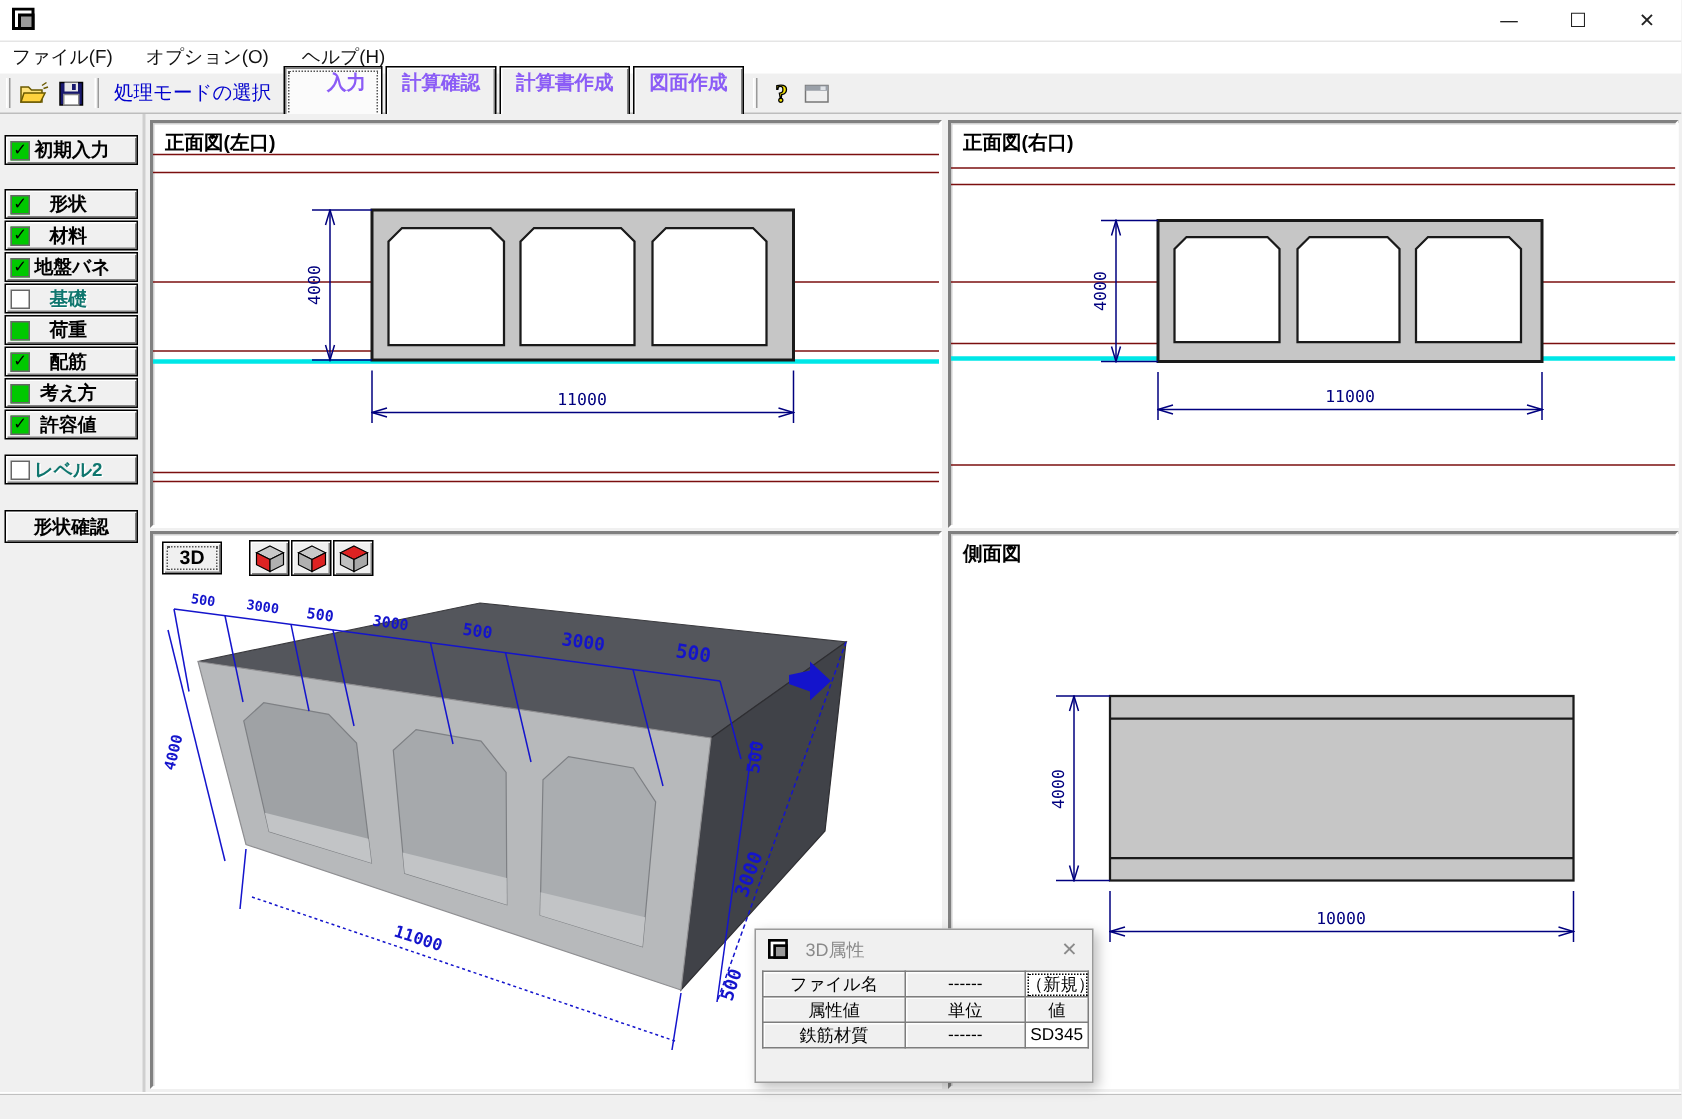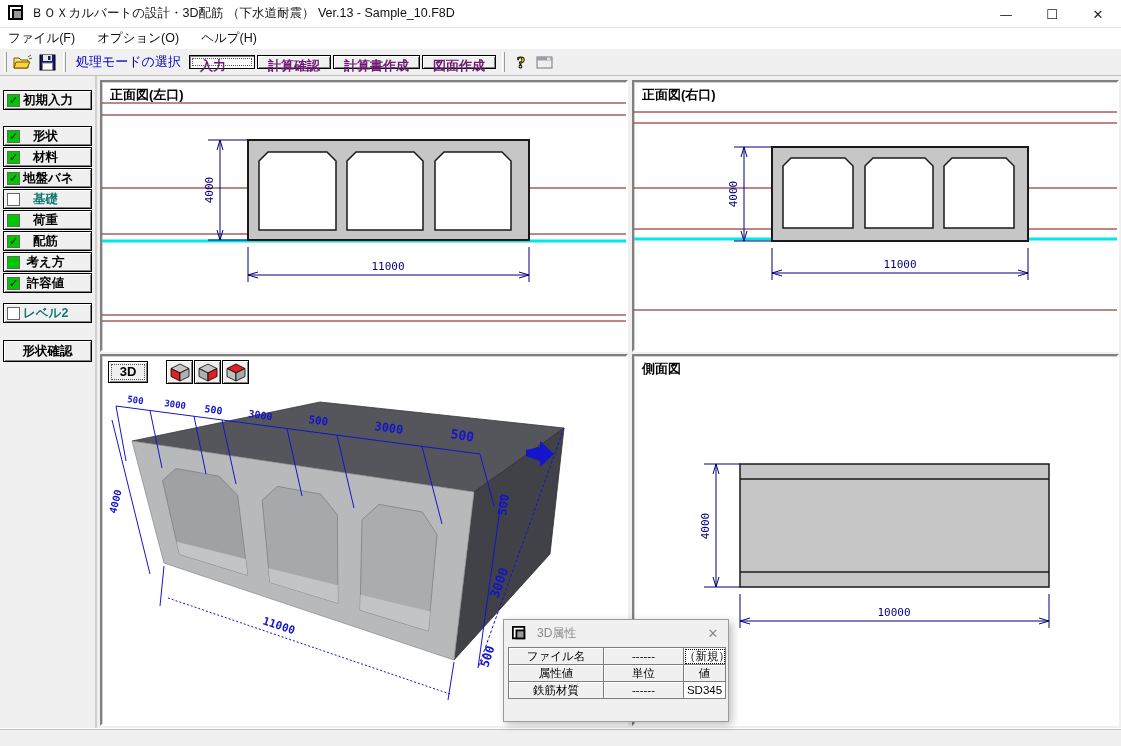--- a/index.html
+++ b/index.html
@@ -21,22 +21,22 @@
     background:#ffffff; display:flex; align-items:center; padding-left:8px; gap:22px; }
   .menuitem { font-size:12.5px; color:#111; }
 
   
   .toolbar { position:absolute; left:0; top:48px; width:1121px; height:28px;
     background:#f0f0f0; border-top:1px solid #fff; border-bottom:1px solid #bdbdbd;
     display:flex; align-items:center; }
   .grip { width:3px; height:20px; margin:0 4px; border-left:1px solid #fff; border-right:1px solid #9a9a9a; }
   .tbicon { width:24px; height:22px; display:flex; align-items:center; justify-content:center; }
   .modelabel { color:#0000cc; font-size:13px; margin:0 8px 0 6px; white-space:nowrap; }
-  .modebtn { height:14px; min-width:66px; padding:0 10px; margin-right:2px;
-    font-size:13px; font-weight:bold; color:#701a75; text-align:left; line-height:20px;
+  .modebtn { height:36px; min-width:66px; padding:0 10px; margin-right:2px;
+    font-size:13px; font-weight:bold; color:#8b5cf6; text-align:right; line-height:20px;
     background:#f0f0f0; border:1px solid #000;
     box-shadow:inset 1px 1px 0 #ffffff, inset -1px -1px 0 #808080; }
   .modebtn.pressed { background:#fbfbfb;
     box-shadow:inset 1px 1px 0 #808080, inset -1px -1px 0 #ffffff;
     outline:1px dotted #555; outline-offset:-4px; }
 
   
   .main { position:absolute; left:0; top:76px; width:1121px; height:652px; background:#f0f0f0; }
   .sidebar { position:absolute; left:0; top:0; width:97px; height:652px;
     border-right:2px solid #cfcfcf; padding-top:14px; background:#f0f0f0; }
@@ -96,21 +96,20 @@
 </head>
 <body>
 
 <div id="app">
 
   <div class="titlebar">
     <svg class="appicon" viewBox="0 0 17 17">
       <rect x="1" y="1" width="13" height="13" fill="#fff" stroke="#000" stroke-width="2"></rect>
       <rect x="5" y="5" width="9" height="9" fill="#9a9a9a" stroke="#000" stroke-width="2"></rect>
     </svg>
-    <span class="title">ＢＯＸカルバートの設計・3D配筋 （下水道耐震） Ver.13 - Sample_10.F8D</span>
     <div class="wincontrols">
       <div class="winbtn">—</div>
       <div class="winbtn">☐</div>
       <div class="winbtn">✕</div>
     </div>
   </div>
 
   <div class="menubar">
     <span class="menuitem">ファイル(F)</span>
     <span class="menuitem">オプション(O)</span>

